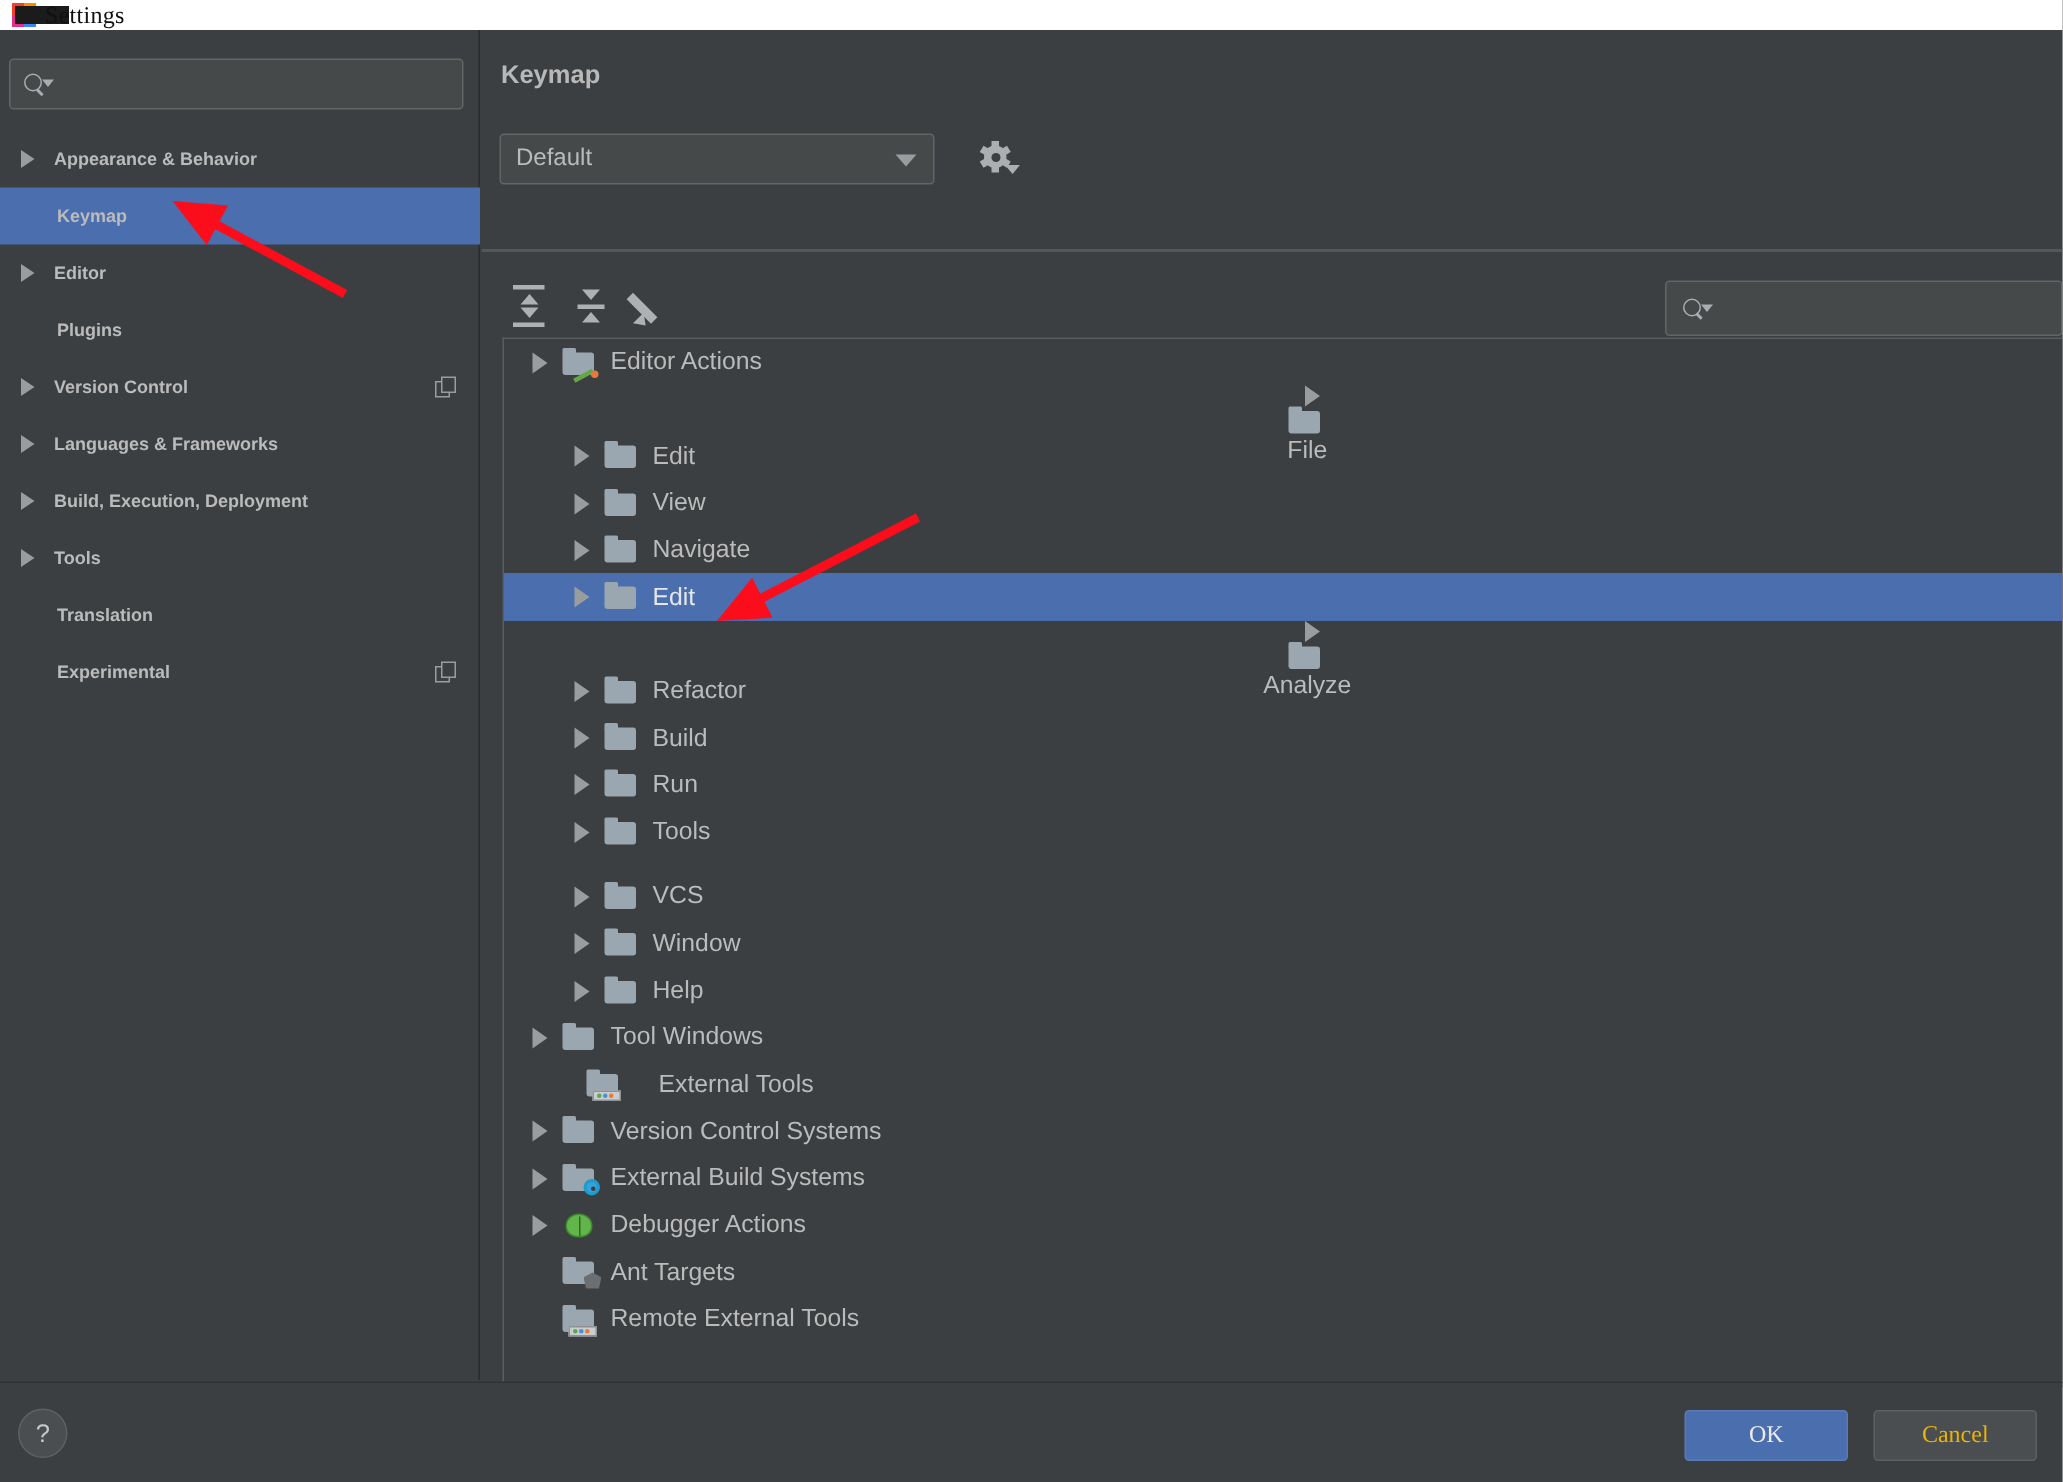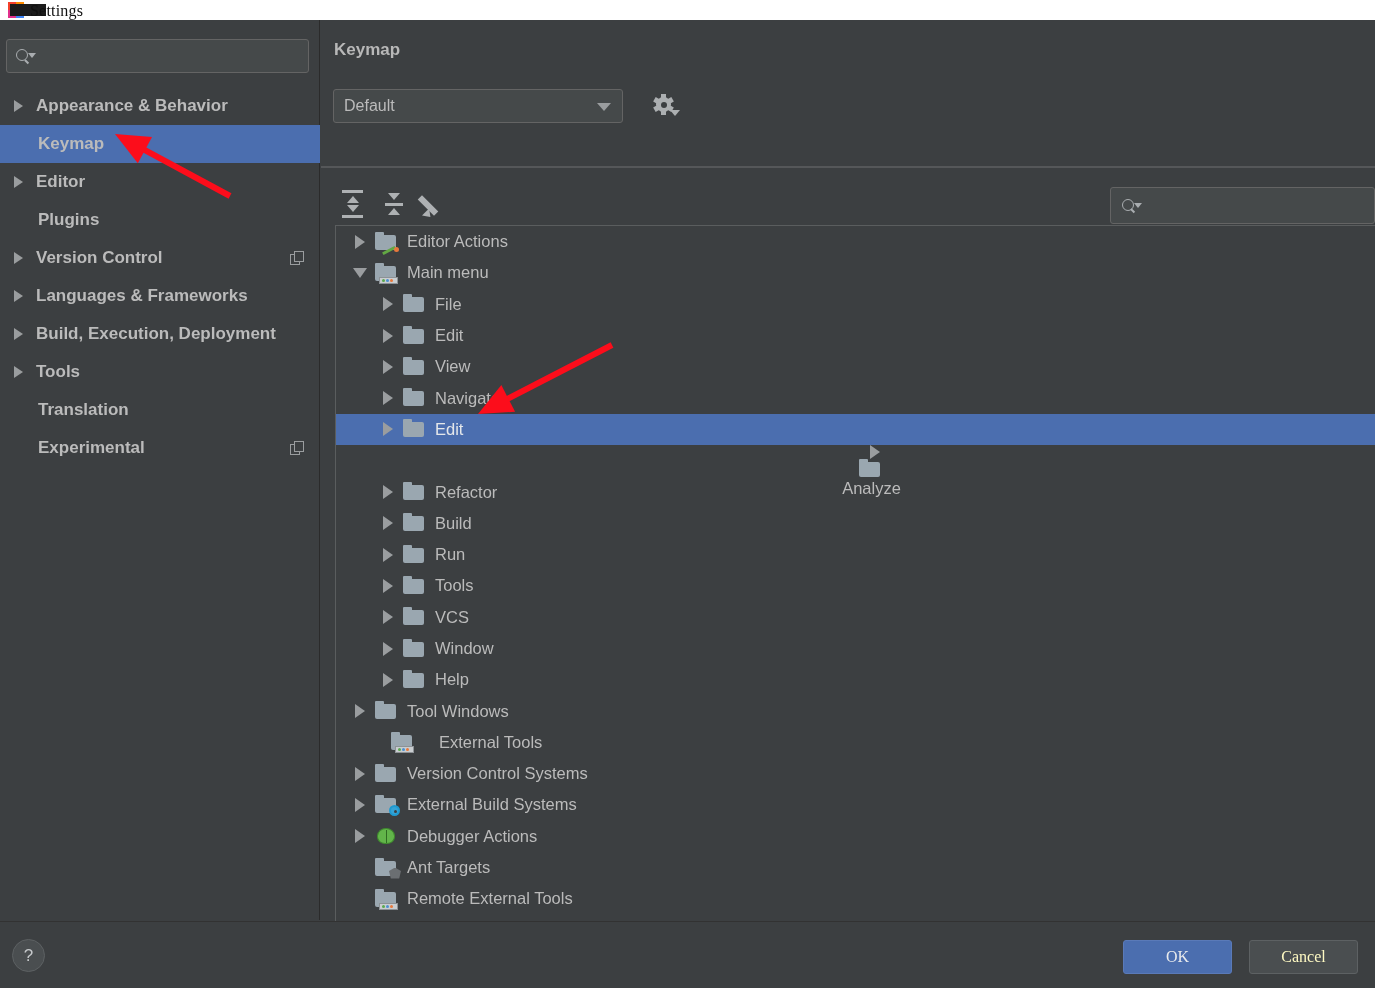--- a/index.html
+++ b/index.html
@@ -51,21 +51,21 @@
   }
   .mag .tri {
     position: absolute; left: 12px; top: 4px;
     border-left: 4px solid transparent; border-right: 4px solid transparent;
     border-top: 5px solid #a9adb0;
   }
 
   .side-list { position: absolute; left: 0; top: 67px; width: 320px; }
   .side-item {
     position: relative; height: 38px; display: flex; align-items: center;
-    padding-left: 10px; color: #bbbbbb; font-size: 17px; font-weight: bold;
+    padding-left: 10px; color: #bbbbbb; font-size: 12px; font-weight: bold;
   }
   .side-item.selected { background: #4b6eaf; }
   .side-item.leaf { padding-left: 38px; }
   .side-arrow {
     width: 0; height: 0; flex: 0 0 auto; margin-right: 13px; margin-left: 4px;
     border-top: 6px solid transparent; border-bottom: 6px solid transparent;
     border-left: 9px solid #9a9d9f;
   }
   .side-label { white-space: nowrap; }
   .copy-icon {
@@ -226,21 +226,21 @@
     font-size: 17px; display: flex; align-items: center; justify-content: center;
   }
   .ok-btn {
     position: absolute; left: 1123px; top: 18px; width: 109px; height: 34px;
     background: #4b6eaf; border: 1px solid #5a7ab8; border-radius: 3px; color: #e8eaec;
     font-size: 16px; display: flex; align-items: center; justify-content: center;
     font-family: "Liberation Serif", serif;
   }
   .cancel-btn {
     position: absolute; left: 1249px; top: 18px; width: 109px; height: 34px;
-    background: #4a4e50; border: 1px solid #5d6163; border-radius: 3px; color: #fef9c3;
+    background: #4a4e50; border: 1px solid #5d6163; border-radius: 3px; color: #eab308;
     font-size: 16px; display: flex; align-items: center; justify-content: center;
     font-family: "Liberation Serif", serif;
   }
 
   
   .arrow-svg { position: absolute; left: 0; top: 0; width: 1375px; height: 988px; pointer-events: none; }
 </style>
 </head>
 <body>
 
@@ -366,35 +366,21 @@
             <span class="tw">
               <span class="tri-r"></span>
             </span>
             <span class="ti">
               <span class="folder"></span>
               <span class="ovl-pencil"></span>
               <span class="ovl-dot-o"></span>
             </span>
             <span class="tlabel">Editor Actions</span>
           </div>
-          <div class="tree-row" style="padding-left: 10px;">
-            <span class="tw">
-              <span class="tri-d"></span>
-            </span>
-            <span class="ti">
-              <span class="folder"></span>
-              <span class="ovl-strip">
-                <i></i>
-                <i></i>
-                <i></i>
-              </span>
-            </span>
-            <span class="tlabel">Main menu</span>
-          </div>
-          <div class="tree-row" style="padding-left: 38px;">
+          <div class="tree-row" style="padding-left: 38px; flex-direction: column;">
             <span class="tw">
               <span class="tri-r"></span>
             </span>
             <span class="ti">
               <span class="folder"></span>
             </span>
             <span class="tlabel">File</span>
           </div>
           <div class="tree-row" style="padding-left: 38px;">
             <span class="tw">
@@ -470,21 +456,21 @@
           </div>
           <div class="tree-row" style="padding-left: 38px;">
             <span class="tw">
               <span class="tri-r"></span>
             </span>
             <span class="ti">
               <span class="folder"></span>
             </span>
             <span class="tlabel">Tools</span>
           </div>
-          <div class="tree-row" style="padding-left: 38px;">
+          <div class="tree-row" style="padding-left: 38px; margin-top: 12px;">
             <span class="tw">
               <span class="tri-r"></span>
             </span>
             <span class="ti">
               <span class="folder"></span>
             </span>
             <span class="tlabel">VCS</span>
           </div>
           <div class="tree-row" style="padding-left: 38px;">
             <span class="tw">

